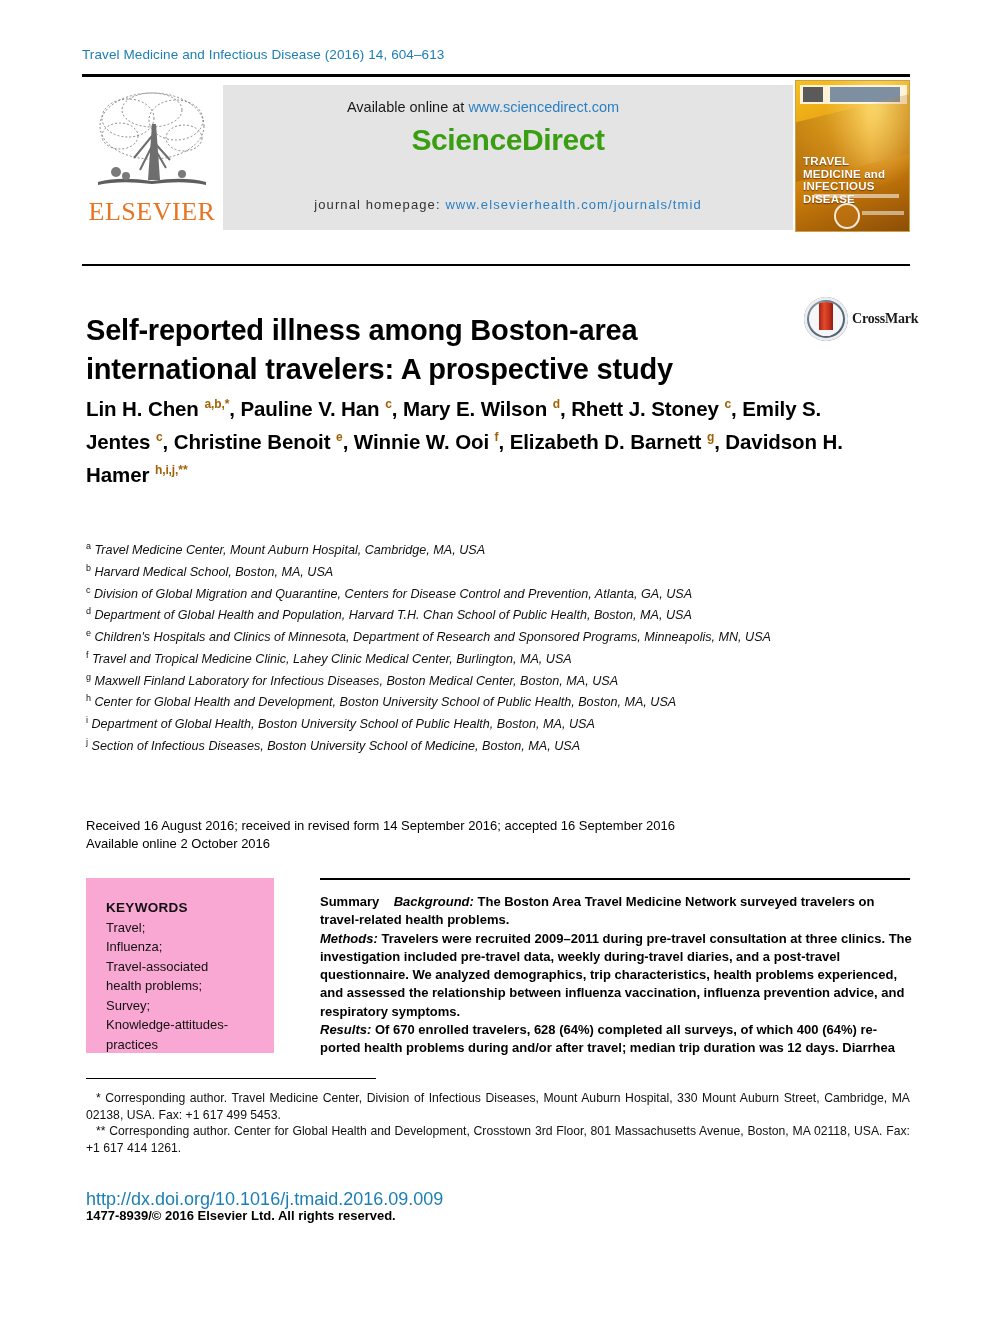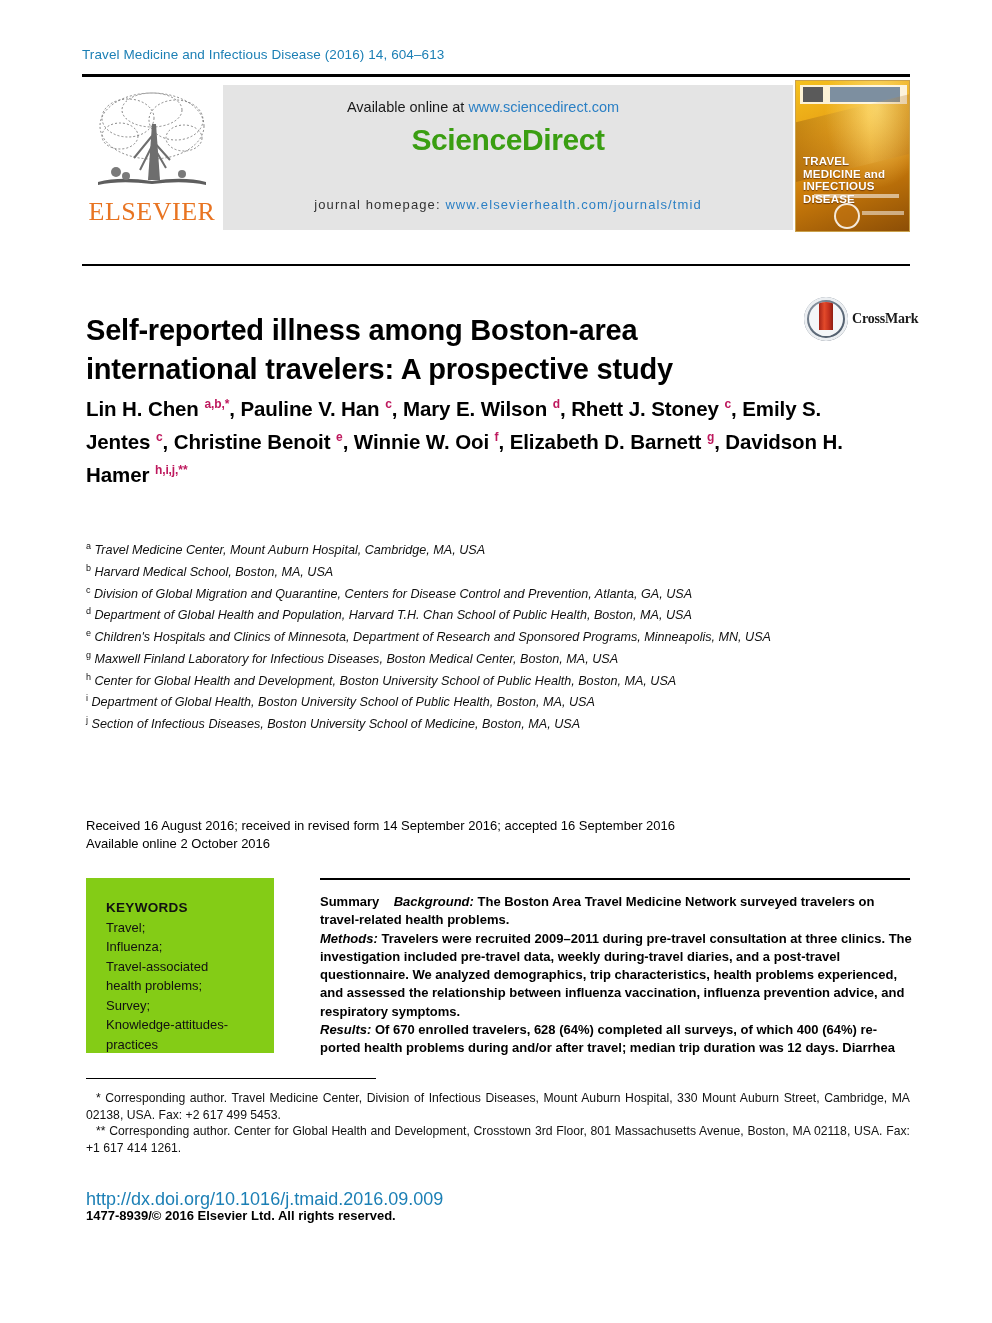--- a/index.html
+++ b/index.html
@@ -230,21 +230,21 @@
     position: absolute;
     left: 86px; top: 390px;
     width: 760px;
     font-size: 20.5px;
     font-weight: bold;
     line-height: 29px;
     letter-spacing: -.1px;
     color: #000;
   }
   .authors sup {
-    color: #be185d;
+    color: #a16207;
     font-size: 12px;
     font-weight: bold;
     vertical-align: super;
   }
 
   
   .affils {
     position: absolute;
     left: 86px; top: 538px;
     width: 790px;
@@ -267,21 +267,21 @@
     font-size: 13px;
     line-height: 18px;
     color: #000;
   }
 
   
   .kw-box {
     position: absolute;
     left: 86px; top: 878px;
     width: 188px; height: 175px;
-    background: #84cc16;
+    background: #f9a8d4;
   }
   .kw-inner {
     position: absolute;
     left: 20px; top: 20px;
     width: 155px;
     font-size: 13px;
     line-height: 19.5px;
     color: #111;
   }
   .kw-title {
@@ -421,20 +421,21 @@
   </div>
 
   <div class="authors">Lin H. Chen <sup>a,b,*</sup>, Pauline V. Han <sup>c</sup>, Mary E. Wilson <sup>d</sup>, Rhett J. Stoney <sup>c</sup>, Emily S. Jentes <sup>c</sup>, Christine Benoit <sup>e</sup>, Winnie W. Ooi <sup>f</sup>, Elizabeth D. Barnett <sup>g</sup>, Davidson H. Hamer <sup>h,i,j,**</sup></div>
 
   <div class="affils">
       <div><sup>a</sup> Travel Medicine Center, Mount Auburn Hospital, Cambridge, MA, USA</div>
       <div><sup>b</sup> Harvard Medical School, Boston, MA, USA</div>
       <div><sup>c</sup> Division of Global Migration and Quarantine, Centers for Disease Control and Prevention, Atlanta, GA, USA</div>
       <div><sup>d</sup> Department of Global Health and Population, Harvard T.H. Chan School of Public Health, Boston, MA, USA</div>
       <div><sup>e</sup> Children's Hospitals and Clinics of Minnesota, Department of Research and Sponsored Programs, Minneapolis, MN, USA</div>
+      <div><sup>f</sup> Travel and Tropical Medicine Clinic, Lahey Clinic Medical Center, Burlington, MA, USA</div>
       <div><sup>g</sup> Maxwell Finland Laboratory for Infectious Diseases, Boston Medical Center, Boston, MA, USA</div>
       <div><sup>h</sup> Center for Global Health and Development, Boston University School of Public Health, Boston, MA, USA</div>
       <div><sup>i</sup> Department of Global Health, Boston University School of Public Health, Boston, MA, USA</div>
       <div><sup>j</sup> Section of Infectious Diseases, Boston University School of Medicine, Boston, MA, USA</div>
     </div>
 
   <div class="history">
     <div>Received 16 August 2016; received in revised form 14 September 2016; accepted 16 September 2016</div>
     <div>Available online 2 October 2016</div>
   </div>
@@ -466,20 +467,20 @@
       <span>Travelers were recruited 2009–2011 during pre-travel consultation at three clinics. The investigation included pre-travel data, weekly during-travel diaries, and a post-travel questionnaire. We analyzed demographics, trip characteristics, health problems experienced, and assessed the relationship between influenza vaccination, influenza prevention advice, and respiratory symptoms.</span>
     </p>
     <p>
       <span class="ital">Results:</span>
       <span>Of 670 enrolled travelers, 628 (64%) completed all surveys, of which 400 (64%) re-ported health problems during and/or after travel; median trip duration was 12 days. Diarrhea</span>
     </p>
   </div>
 
   <div class="foot-rule"></div>
   <div class="footnotes">
-    <p class="fn-indent">* Corresponding author. Travel Medicine Center, Division of Infectious Diseases, Mount Auburn Hospital, 330 Mount Auburn Street, Cambridge, MA 02138, USA. Fax: +2 617 499 5453.</p>
+    <p class="fn-indent">* Corresponding author. Travel Medicine Center, Division of Infectious Diseases, Mount Auburn Hospital, 330 Mount Auburn Street, Cambridge, MA 02138, USA. Fax: +1 617 499 5453.</p>
     <p class="fn-indent">** Corresponding author. Center for Global Health and Development, Crosstown 3rd Floor, 801 Massachusetts Avenue, Boston, MA 02118, USA. Fax: +1 617 414 1261.</p>
   </div>
 
   <div class="doi">http://dx.doi.org/10.1016/j.tmaid.2016.09.009</div>
   <div class="copyright">1477-8939/© 2016 Elsevier Ltd. All rights reserved.</div>
 
 </div>
 
 </body></html>

